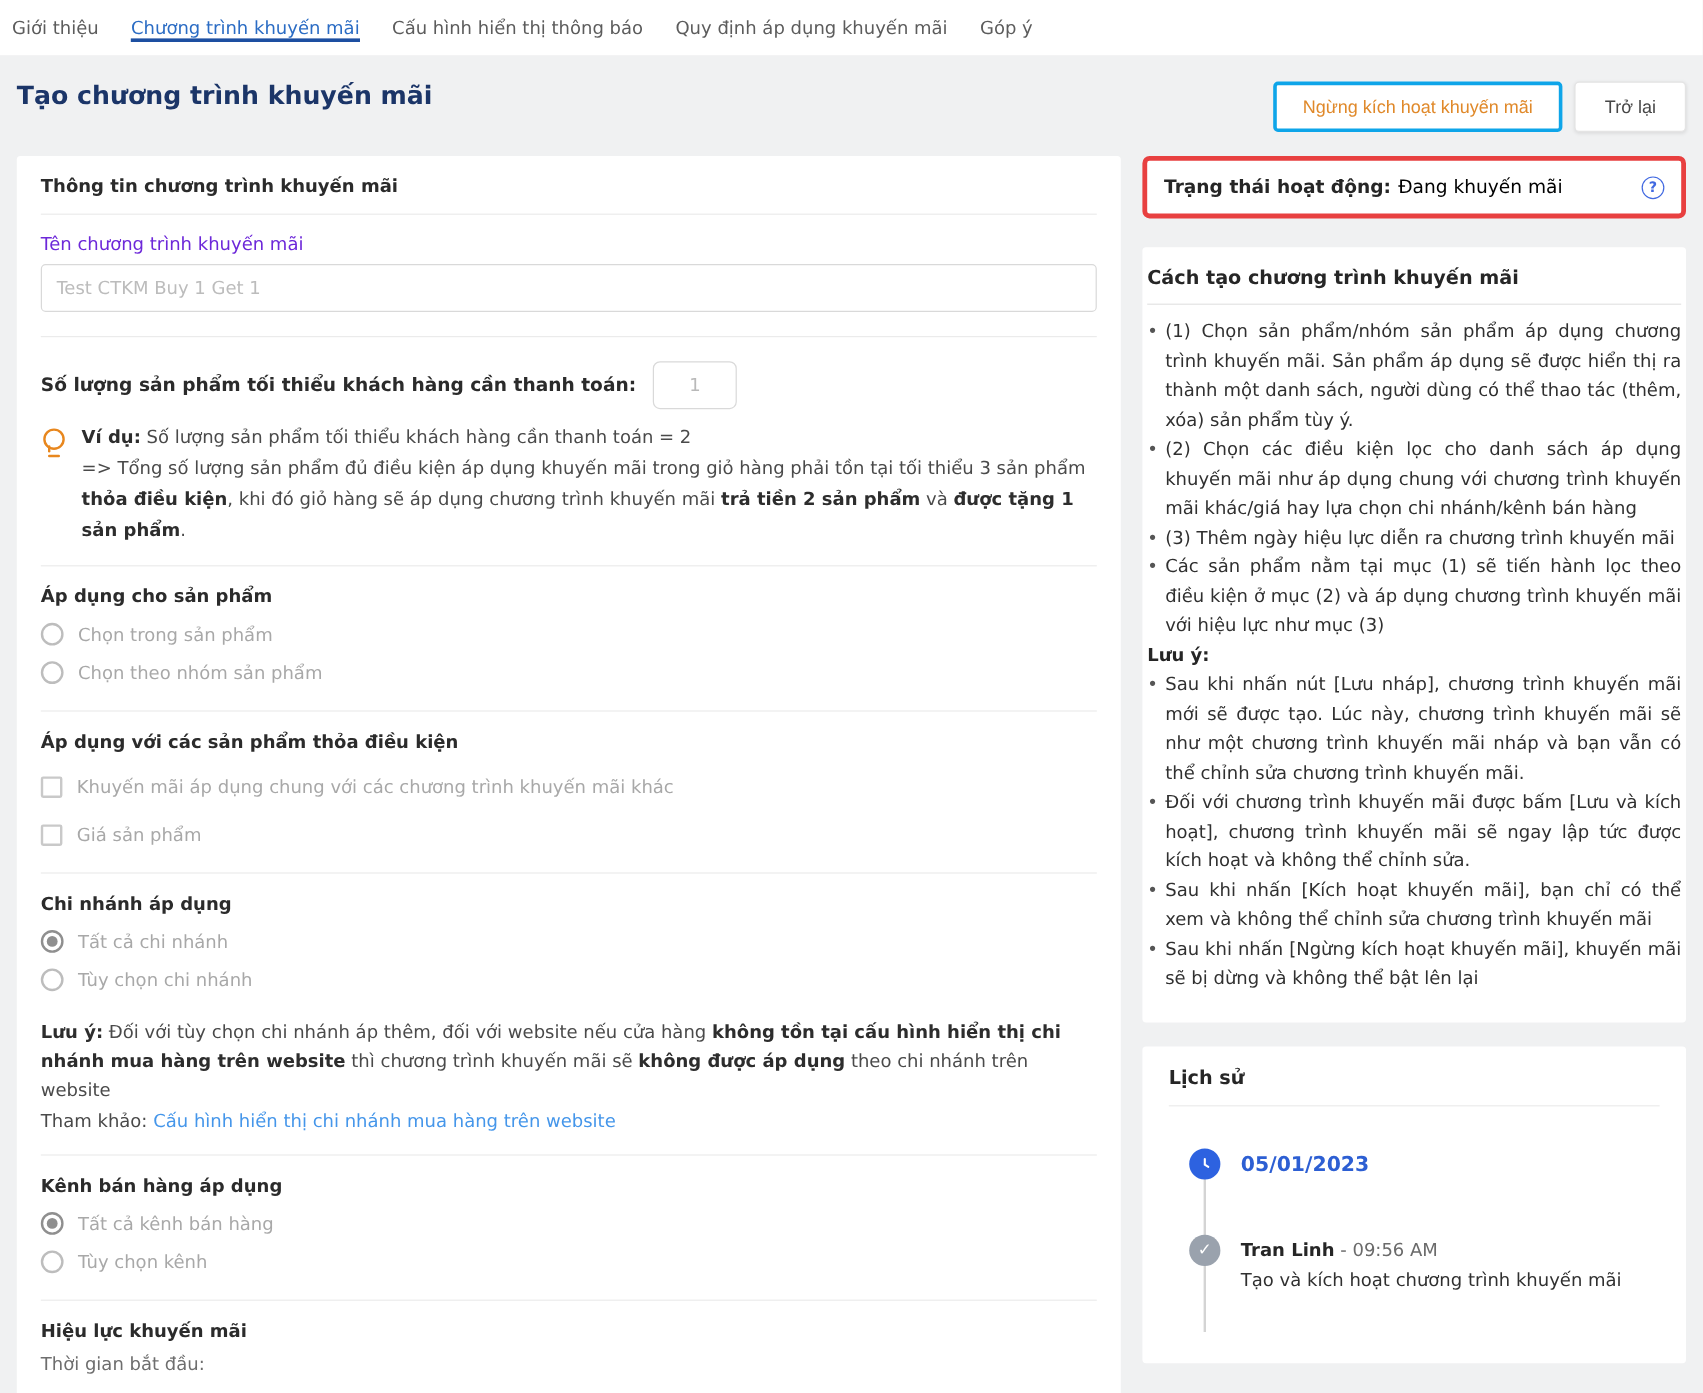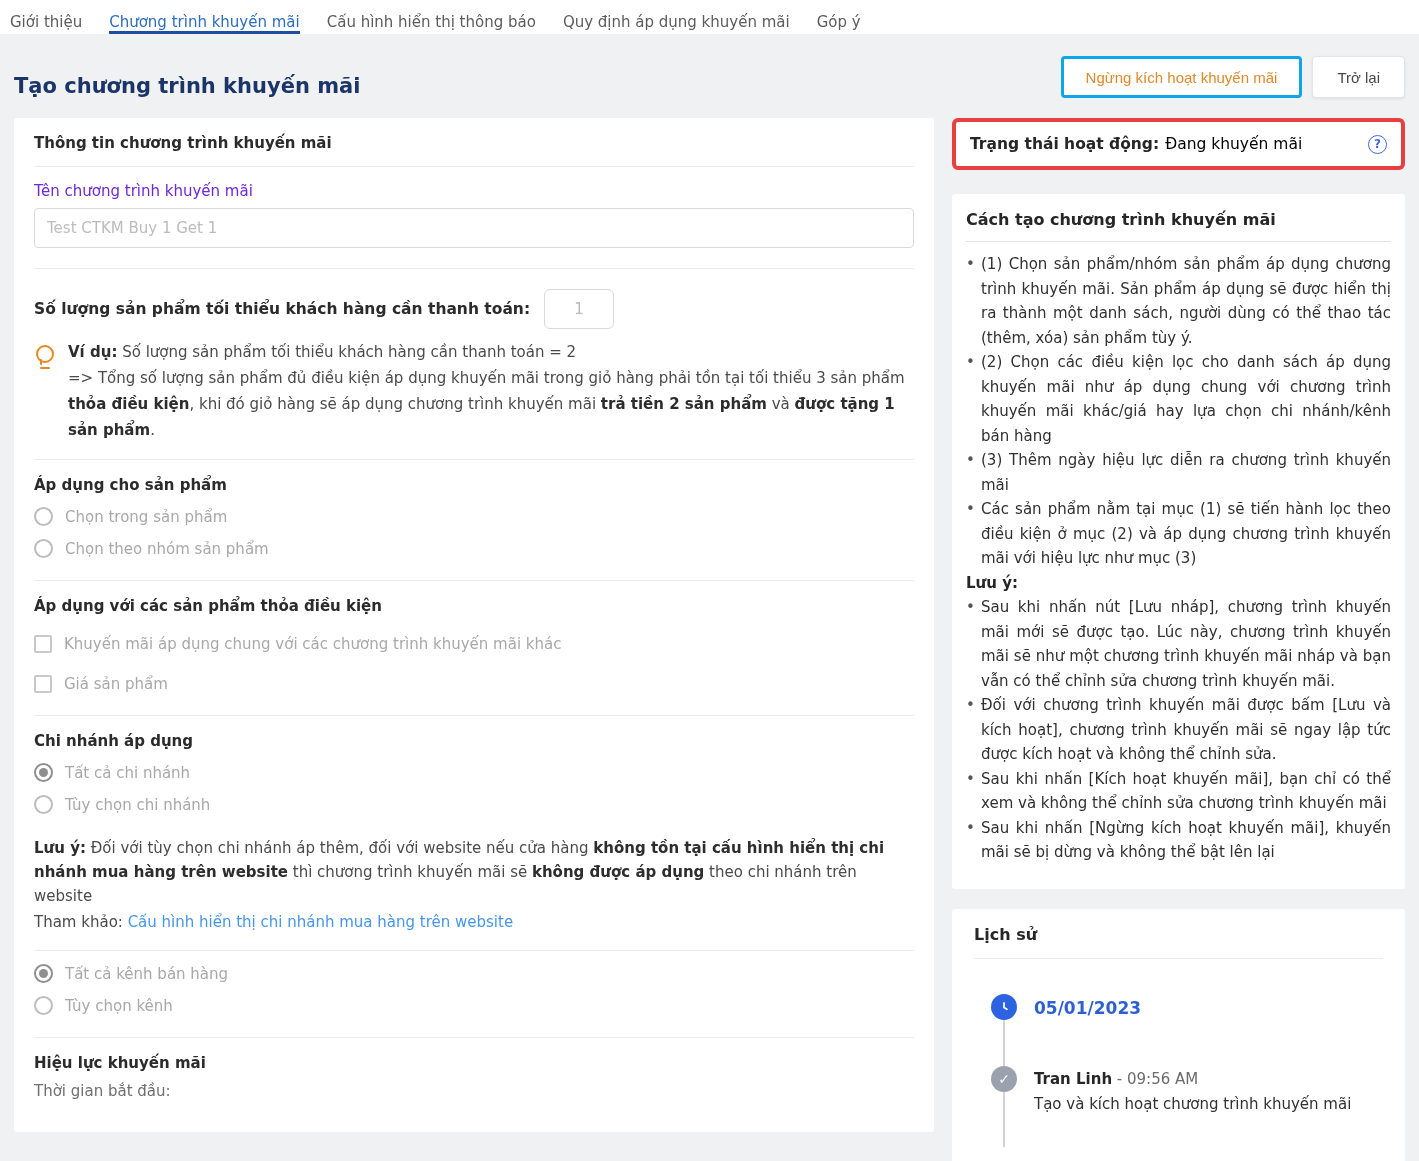--- a/index.html
+++ b/index.html
@@ -1,28 +1,28 @@
 <!DOCTYPE html>
 <html><head>
 <meta charset="utf-8">
 <style>
   * { margin:0; padding:0; box-sizing:border-box; }
   html,body { width:1419px; height:1161px; overflow:hidden;
     font-family:"DejaVu Sans","Liberation Sans",sans-serif;
     background:#f0f1f2; color:#333; font-size:15px; }
 
   
-  .tabbar { background:#fff; height:34px; display:flex; align-items:flex-end;
+  .tabbar { background:#fff; height:46px; display:flex; align-items:center;
     padding-left:10px; gap:27px; }
   .tab { display:flex; align-items:center; color:#5c5c5c; cursor:pointer;
     border-bottom:3px solid transparent; padding-top:2px; white-space:nowrap; }
   .tab.on { color:#2b6cc4; border-bottom-color:#1d4fa1; }
 
   
-  .header-row { display:flex; justify-content:space-between; align-items:flex-end;
+  .header-row { display:flex; justify-content:space-between; align-items:flex-start;
     padding:0 14px; margin-top:22px; }
   .page-title { font-size:21px; font-weight:bold; color:#1b3568; }
   .hdr-btns { display:flex; gap:10px; }
   .btn { height:42px; border-radius:4px; background:#fff; font-size:15px;
     display:flex; align-items:center; cursor:pointer; }
   .btn-outline-orange { border:3px solid #0ea5e9; color:#e0892a; padding:0 22px; }
   .btn-plain { border:1px solid #e4e4e4; color:#474747; padding:0 24px;
     box-shadow:0 1px 3px rgba(0,0,0,.08); }
 
   
@@ -71,21 +71,21 @@
 
   
   .status-box { background:#fff; border:4px solid #e84040; border-radius:6px;
     height:52px; display:flex; align-items:center; padding:0 14px; }
   .status-label { font-weight:bold; color:#262626; font-size:15.5px; }
   .status-value { color:#000000; font-size:15.5px; margin-left:6px; flex:1; }
   .help-icon { width:19px; height:19px; border:1.5px solid #4169e1; border-radius:50%;
     color:#4169e1; font-size:12px; font-weight:bold; display:flex; align-items:center;
     justify-content:center; cursor:pointer; flex:none; }
 
-  .guide-card { margin-top:24px; padding:16px 14px 24px; }
+  .guide-card { margin-top:24px; padding:16px 4px 24px; }
   .guide-title { font-weight:bold; font-size:16px; color:#262626; margin-bottom:12px; }
   .guide-card .divider { border-top-color:#e3e3e3; }
   .guide-list { list-style:none; margin-top:10px; }
   .guide-list li { position:relative; padding-left:15px; text-align:justify;
     color:#303030; line-height:24.5px; }
   .guide-list li::before { content:"•"; position:absolute; left:0; top:0; color:#555; }
   .guide-note { font-weight:bold; color:#262626; line-height:24.5px; }
 
   .history-card { margin-top:20px; padding:16px 22px 26px; }
   .history-title { font-weight:bold; font-size:16px; color:#262626; margin-bottom:14px; }
@@ -218,20 +218,21 @@
         </label>
       </div>
 
     <div class="note"><span class="bd">Lưu ý:</span><span> Đối với tùy chọn chi nhánh áp thêm, đối với website nếu cửa hàng </span><span class="bd">không tồn tại cấu hình hiển thị chi nhánh mua hàng trên website</span><span> thì chương trình khuyến mãi sẽ </span><span class="bd">không được áp dụng</span><span> theo chi nhánh trên website</span></div>
     <div class="ref-line">
       <span>Tham khảo: </span><span class="link">Cấu hình hiển thị chi nhánh mua hàng trên website</span>
     </div>
 
     <div class="divider" style="margin-top:16px;"></div>
 
+    <div class="sec-title" style="margin-top:16px;">Kênh bán hàng áp dụng</div>
     <div>
 
         <label class="opt">
           <span class="radio sel"></span>
           <span class="opt-label">Tất cả kênh bán hàng</span>
         </label>
 
         <label class="opt">
           <span class="radio"></span>
           <span class="opt-label">Tùy chọn kênh</span>

